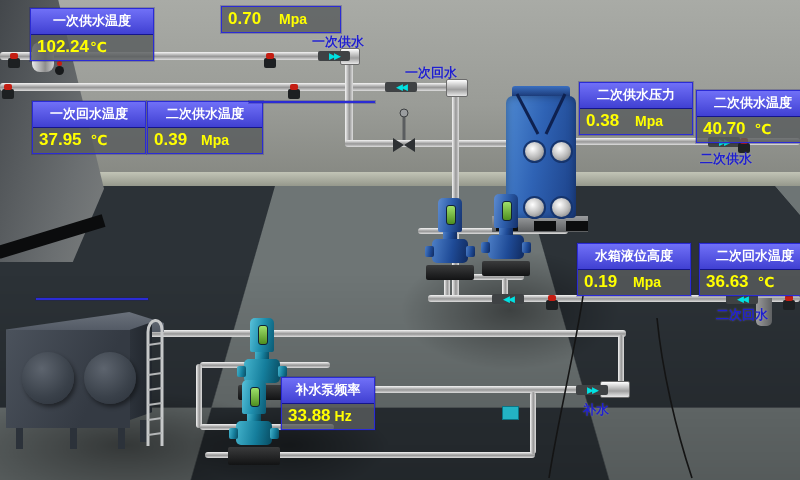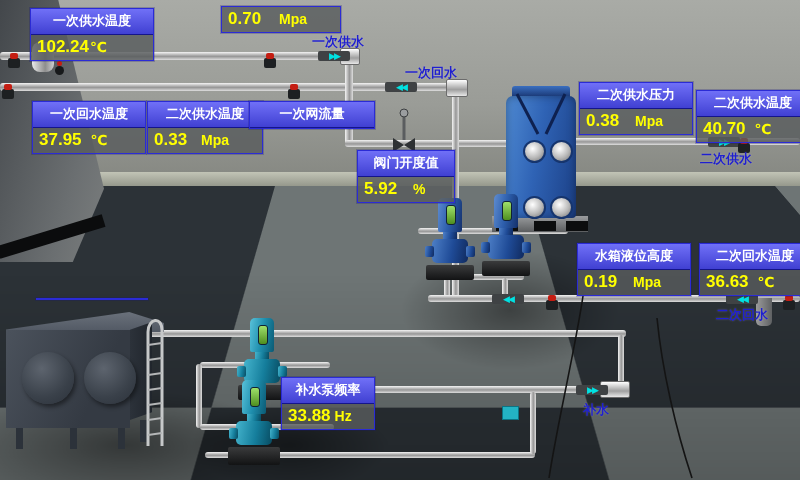--- a/index.html
+++ b/index.html
@@ -295,33 +295,25 @@
   <div class="kpi" style="left:32px;top:101px;width:112px;">
     <div class="kpi-title">一次回水温度</div>
     <div class="kpi-value">
         <span class="val">37.95</span>
         <span class="unit">℃</span>
       </div>
   </div>
   <div class="kpi" style="left:147px;top:101px;width:114px;">
     <div class="kpi-title">二次供水温度</div>
     <div class="kpi-value">
-        <span class="val">0.33</span>
+        <span class="val">0.39</span>
         <span class="unit" style="margin-left:14px;">Mpa</span>
       </div>
   </div>
   <div class="kpi" style="left:249px;top:101px;width:124px;">
-    <div class="kpi-title">一次网流量</div>
-  </div>
-  <div class="kpi" style="left:357px;top:150px;width:96px;">
-    <div class="kpi-title">阀门开度值</div>
-    <div class="kpi-value">
-        <span class="val">5.92</span>
-        <span class="unit" style="margin-left:16px;">%</span>
-      </div>
   </div>
   <div class="kpi" style="left:579px;top:82px;width:112px;">
     <div class="kpi-title">二次供水压力</div>
     <div class="kpi-value">
         <span class="val">0.38</span>
         <span class="unit" style="margin-left:16px;">Mpa</span>
       </div>
   </div>
   <div class="kpi" style="left:696px;top:90px;width:112px;">
     <div class="kpi-title">二次供水温度</div>

